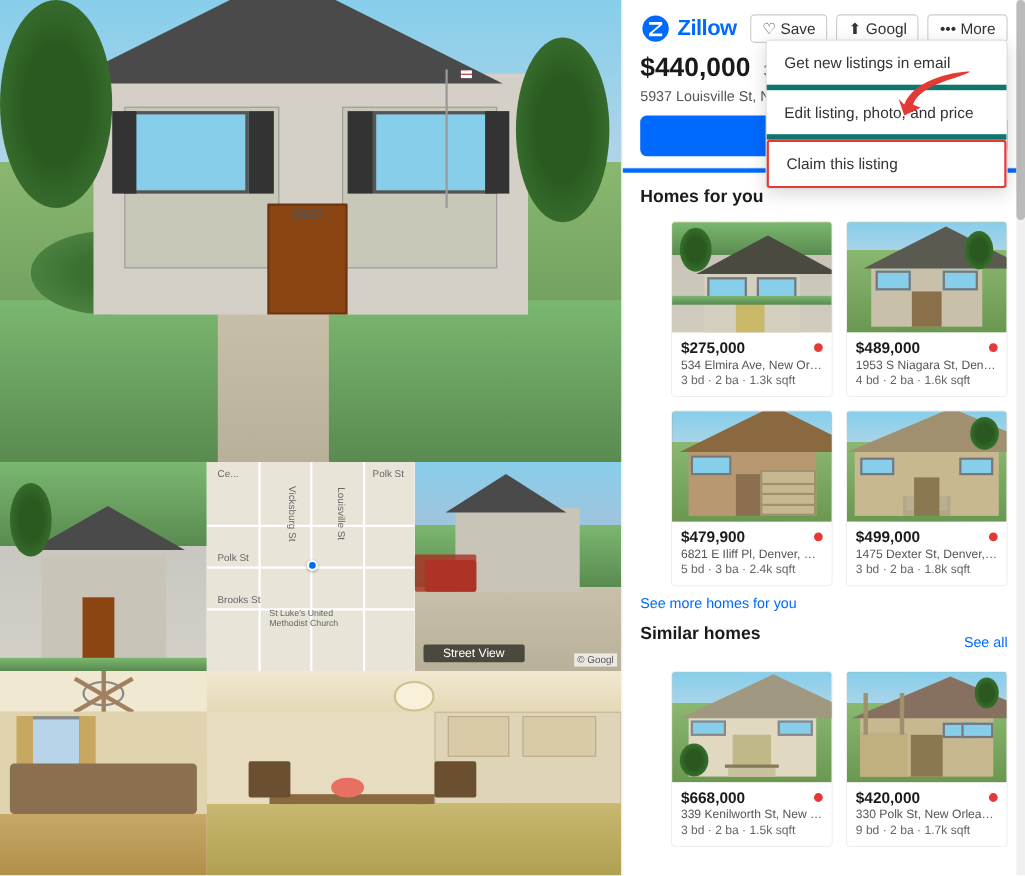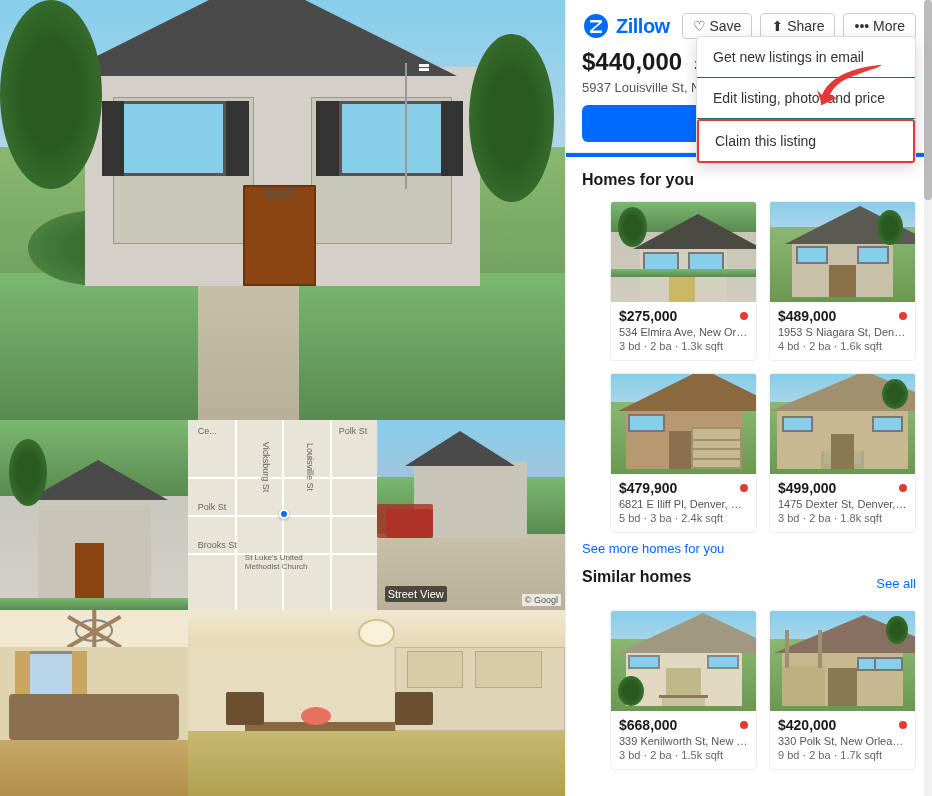--- a/index.html
+++ b/index.html
@@ -57,21 +57,21 @@
       background: linear-gradient(135deg, #d4c090, #e8d8a8, #c0a870);
     }
 
     .street-view-label {
       position: absolute;
       bottom: 8px;
       left: 8px;
       background: rgba(0,0,0,0.6);
       color: white;
       font-size: 11px;
-      padding: 2px 3px;
+      padding: 2px 18px;
       border-radius: 2px;
     }
 
     
     .map-bg {
       width: 100%;
       height: 100%;
       background-color: #e8e4d8;
       position: relative;
       overflow: hidden;
@@ -182,21 +182,21 @@
       border-radius: 4px;
       box-shadow: 0 4px 16px rgba(0,0,0,0.15);
       z-index: 100;
       min-width: 220px;
     }
     .dropdown-item {
       padding: 12px 16px;
       font-size: 14px;
       color: #333;
       cursor: pointer;
-      border-bottom: 1px solid #0f766e;
+      border-bottom: 5px solid #0f766e;
     }
     .dropdown-item:last-child { border-bottom: none; }
     .dropdown-item.highlighted {
       border: 2px solid #e53935;
       border-radius: 3px;
       color: #333;
       font-weight: 500;
     }
 
     
@@ -515,21 +515,21 @@
         </svg>
         <span class="zillow-text">Zillow</span>
       </div>
       <div class="header-actions">
         <button class="action-btn">
           <span>♡</span>
           <span>Save</span>
         </button>
         <button class="action-btn">
           <span>⬆</span>
-          <span>Share</span>
+          <span>Googl</span>
         </button>
         <button class="more-btn">
           <span>•••</span>
           <span>More</span>
         </button>
       </div>
     </div>
 
     <div class="price-line">
       <span class="price">$440,000</span>

